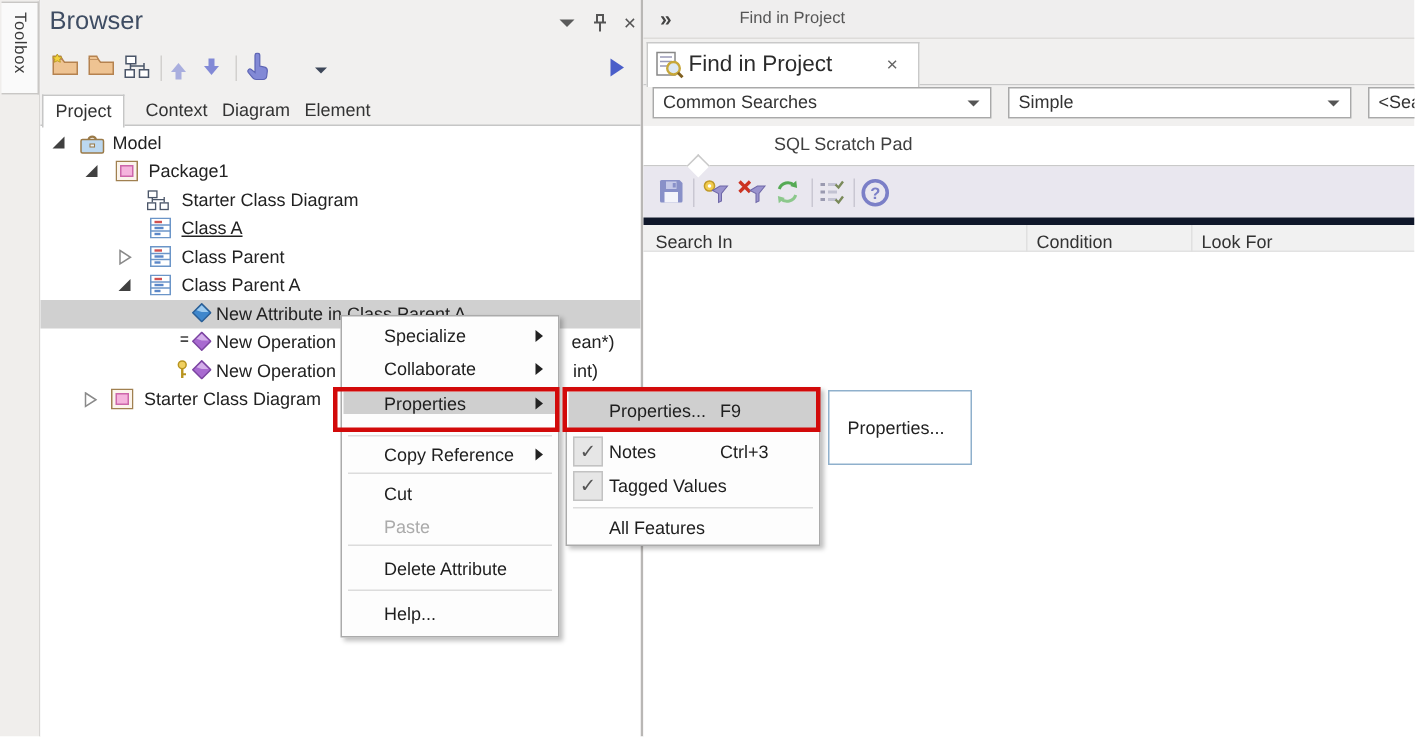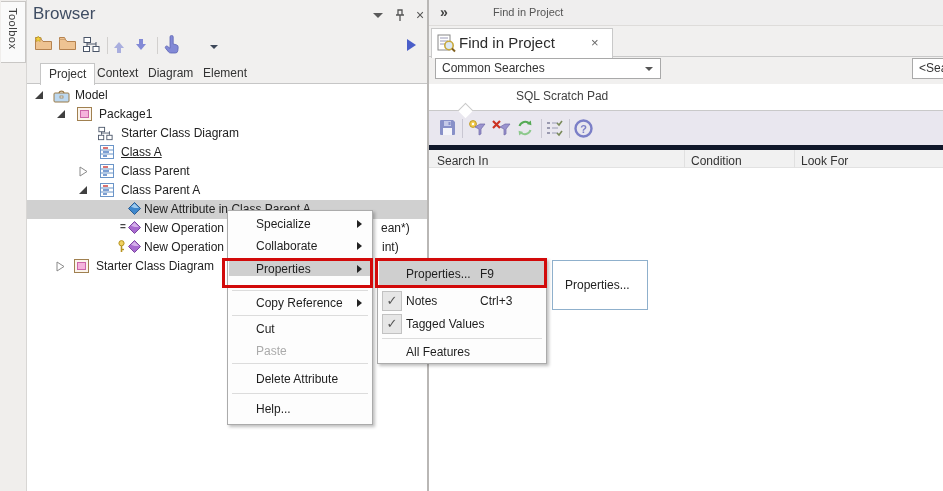--- a/index.html
+++ b/index.html
@@ -147,21 +147,21 @@
           </svg>
       </span>
       <span class="tb-ico" style="left:159px; top:8px; position:absolute;">
         <span class="burger-bar"></span><span class="burger-bar"></span><span class="burger-bar" style="margin-bottom:0;"></span>
         <span class="burger-caret"></span>
       </span>
       <span class="tb-ico play-tri" style="left:380px; top:9px;"></span>
     </div>
 
     <div class="browser-tabs">
-      <span class="btab active" style="left:13px;text-align:center;">Project</span>
+      <span class="btab active" style="left:1px;text-align:center;">Project</span>
       <span class="btab" style="left:62px;">Context</span>
       <span class="btab" style="left:113px;">Diagram</span>
       <span class="btab" style="left:168px;">Element</span>
     </div>
 
     <div class="tree">
 
       <div class="trow" style="top:2px;">
         <span class="exp" style="left:8px;"></span>
         <span class="ticon" style="left:26px;">
@@ -324,20 +324,24 @@
             </svg>
         </span>
         <span class="tabtitle">Find in Project</span>
         <span class="tabclose">×</span>
       </div>
     </div>
 
     <div class="fp-combos">
       <div class="combo" style="left:6px; width:226px;">
         <span>Common Searches</span>
+        <span class="carrow"></span>
+      </div>
+      <div class="combo" style="left:243px; width:229px;">
+        <span>Simple</span>
         <span class="carrow"></span>
       </div>
       <div class="combo" style="left:483px; width:70px;">
         <span>&lt;Sea</span>
       </div>
     </div>
 
     <div class="fp-qtabs">
       <span class="qtab" style="left:9px;margin-top:32px;">Query Builder</span>
       <span class="qtab" style="left:87px; color:#3f3f3f;">SQL Scratch Pad</span>

